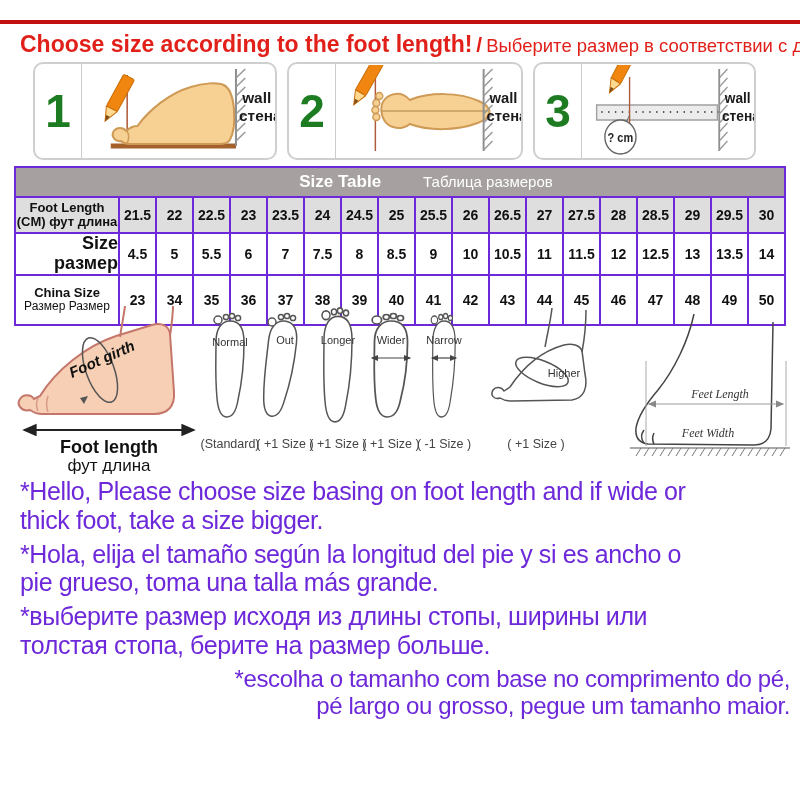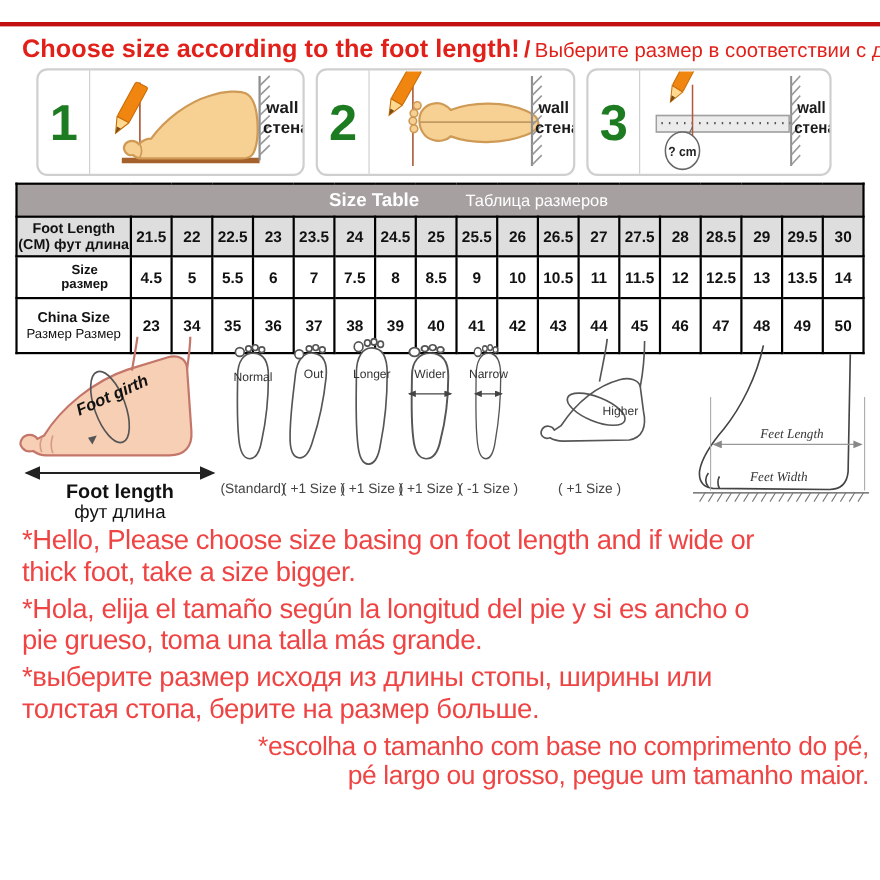--- a/index.html
+++ b/index.html
@@ -13,44 +13,44 @@
   
   .steps{position:absolute;top:62px;left:33px;display:flex;gap:10px;}
   .step{height:94px;border:2px solid #cfcfcf;border-radius:10px;background:#fff;display:flex;align-items:stretch;}
   .step1{width:240px;} .step2{width:232px;} .step3{width:219px;}
   .step-num{width:46px;display:flex;align-items:center;justify-content:center;
             border-right:1px solid #ccc;font-weight:900;font-size:46px;color:#1d7c22;}
   .step-svg{width:calc(100% - 47px);height:92px;display:block;margin-top:1px;}
   .wall-t{font-weight:bold;font-size:15px;fill:#1a1a1a;}
   
   .size-table{position:absolute;top:166px;left:14px;width:772px;border-collapse:collapse;table-layout:fixed;}
-  .size-table th,.size-table td{border:2px solid #000000;padding:0;vertical-align:middle;}
+  .size-table th,.size-table td{border:2px solid #6d28d9;padding:0;vertical-align:middle;}
   .thead-cell{background:#a7a0a0;height:28px;}
   .tt{display:flex;justify-content:center;align-items:baseline;gap:42px;transform:translateX(26px);color:#fff;}
   .tt-en{font-weight:bold;font-size:17px;}
   .tt-ru{font-weight:normal;font-size:15px;}
   .size-table td{text-align:center;font-weight:bold;font-size:14px;color:#111;}
   .row-label{text-align:left;padding-left:4px;line-height:1.1;}
   .r0{height:36px;background:#dedede;}
   .r1{height:38px;background:#fff;}
   .r2{height:50px;background:#fff;}
   .r0 .lm,.r0 .ls{display:block;font-weight:bold;font-size:13px;}
-  .r1 .lm,.r1 .ls{display:block;font-weight:bold;font-size:12px;padding-left:20px;}
+  .r1 .lm,.r1 .ls{display:block;font-weight:bold;font-size:18px;padding-left:20px;text-align:right;}
   .r2 .lm{display:block;font-weight:bold;font-size:13px;}
   .r2 .ls{display:block;font-weight:normal;font-size:12px;}
   
   .mid-svg{position:absolute;top:306px;left:8px;}
   .girth-t{font-weight:bold;font-style:italic;font-size:15px;fill:#111;}
   .len-en{font-weight:bold;font-size:18px;fill:#111;}
   .len-ru{font-size:17px;fill:#111;}
   .ft-name{font-size:11px;fill:#333;}
   .ft-note{font-size:12.5px;fill:#444;}
   .sd-t{font-size:12px;fill:#333;font-family:"Liberation Serif","DejaVu Serif",serif;font-style:italic;}
   
-  .notes{position:absolute;top:477px;left:20px;width:770px;color:#ef4444;overflow:hidden;}
+  .notes{position:absolute;top:477px;left:20px;width:770px;color:#6d28d9;overflow:hidden;}
   .note{white-space:pre-line;margin:0 0 5px 0;font-size:25px;line-height:1.15;letter-spacing:-0.4px;}
   .note:nth-child(4),.note:nth-child(5){font-size:24px;text-align:right;}
   .note:last-child{margin-bottom:0;}
 </style>
 </head>
 <body>
 
 <div class="page">
 
   <div class="top-rule"></div>

